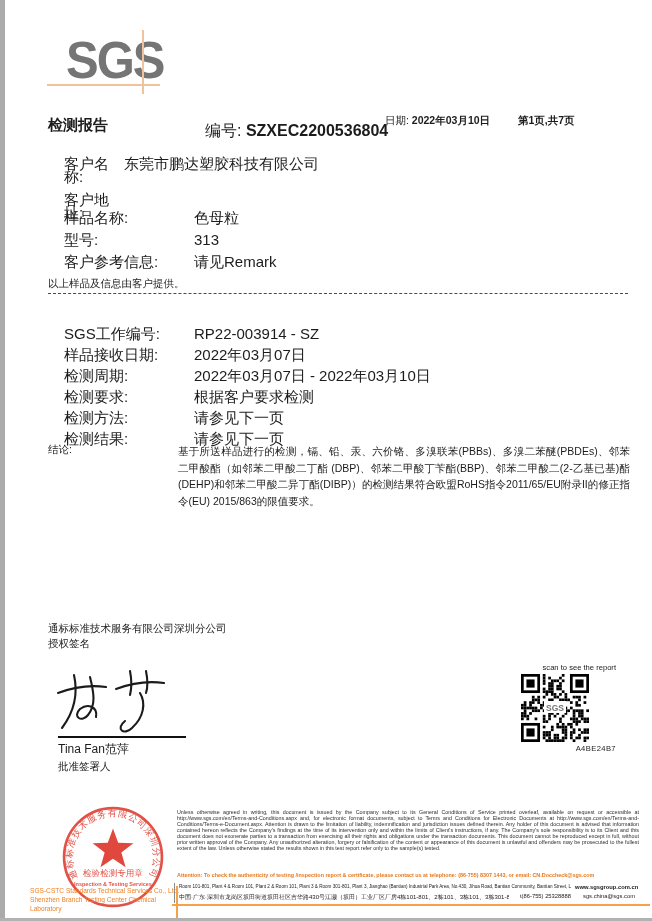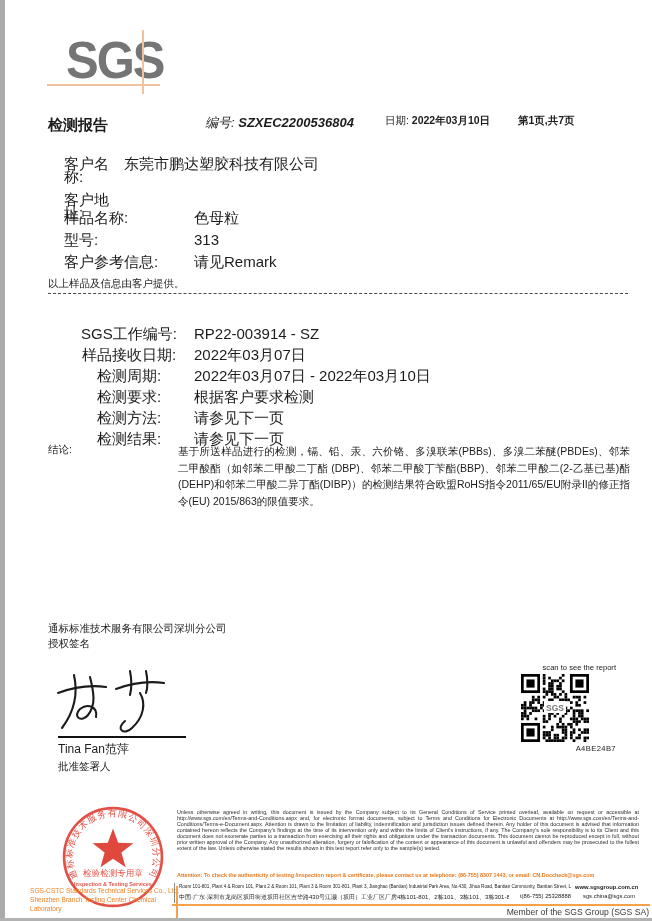--- a/index.html
+++ b/index.html
@@ -11,38 +11,38 @@
 
   
   .logo-text{position:absolute;left:66px;top:30px;font-size:49px;font-weight:700;
              color:#757575;letter-spacing:-2px;transform:scaleY(1.06);transform-origin:top left;}
   .logo-underline{position:absolute;left:47px;top:84px;width:113px;height:2px;background:#efc49c;}
   .logo-vline{position:absolute;left:142px;top:30px;width:2px;height:64px;background:#efc49c;}
 
   
   .title-row{position:absolute;left:0;top:111px;width:652px;height:20px;}
   .doc-title{position:absolute;left:48px;top:5px;font-size:15px;font-weight:700;margin:0;}
-  .tr-no{position:absolute;left:205px;top:3px;font-size:13px;font-style:italic;}
+  .tr-no{position:absolute;left:205px;top:10px;font-size:16px;}
   .tr-date{position:absolute;left:385px;top:3px;font-size:10.5px;}
   .tr-pages{position:absolute;left:518px;top:3px;font-size:10.5px;font-weight:600;}
   .b{font-weight:700;}
 
   .row{display:flex;font-size:15px;line-height:13px;margin-left:16px;}
   .lbl{flex:0 0 auto;}
   .client-block{position:absolute;left:48px;top:157px;width:560px;}
   .client-block .row{margin-bottom:10px;}
   .client-block .lbl{width:60px;}
   .sample-block{position:absolute;left:48px;top:211px;width:560px;}
   .sample-block .row{margin-bottom:9px;align-items:center;}
   .sample-block .lbl{width:130px;}
   .note{font-size:10.5px;margin-top:1px;}
   .divider{position:absolute;left:48px;top:293px;width:580px;border-top:1.4px dashed #4a4a4a;}
 
   .job-block{position:absolute;left:48px;top:327px;width:580px;}
-  .job-block .row{margin-bottom:8px;text-align:center;}
+  .job-block .row{margin-bottom:8px;}
   .job-block .lbl{width:130px;}
   .conclusion-row{position:absolute;left:48px;top:443px;display:flex;font-size:10.5px;}
   .conclusion-row .lbl{width:130px;}
   .conclusion-text{width:452px;line-height:16.5px;text-align:justify;}
 
   
   .sign-company{position:absolute;left:48px;top:622px;font-size:10.5px;}
   .sign-auth{position:absolute;left:48px;top:637px;font-size:10.5px;}
   .sig-svg{position:absolute;left:52px;top:660px;}
   .sig-line{position:absolute;left:58px;top:736px;width:128px;height:1.6px;background:#111;}
@@ -415,16 +415,15 @@
   <div class="disclaimer">Unless otherwise agreed in writing, this document is issued by the Company subject to its General Conditions of Service printed overleaf, available on request or accessible at http://www.sgs.com/en/Terms-and-Conditions.aspx and, for electronic format documents, subject to Terms and Conditions for Electronic Documents at http://www.sgs.com/en/Terms-and-Conditions/Terms-e-Document.aspx. Attention is drawn to the limitation of liability, indemnification and jurisdiction issues defined therein. Any holder of this document is advised that information contained hereon reflects the Company's findings at the time of its intervention only and within the limits of Client's instructions, if any. The Company's sole responsibility is to its Client and this document does not exonerate parties to a transaction from exercising all their rights and obligations under the transaction documents. This document cannot be reproduced except in full, without prior written approval of the Company. Any unauthorized alteration, forgery or falsification of the content or appearance of this document is unlawful and offenders may be prosecuted to the fullest extent of the law. Unless otherwise stated the results shown in this test report refer only to the sample(s) tested.</div>
   <div class="attention">Attention: To check the authenticity of testing /inspection report &amp; certificate, please contact us at telephone: (86-755) 8307 1443, or email: CN.Doccheck@sgs.com</div>
   <div class="addr-divider"></div>
   <div class="addr-en">Room 101-801, Plant 4 &amp; Room 101, Plant 2 &amp; Room 101, Plant 3 &amp; Room 301-801, Plant 3, Jianghao (Bantian) Industrial Park Area, No.430, Jihua Road, Bantian Community, Bantian Street, Longgang District, Shenzhen, Guangdong, China 518129</div>
   <div class="addr-web">www.sgsgroup.com.cn</div>
   <div class="addr-cn">中国·广东·深圳市龙岗区坂田街道坂田社区吉华路430号江灏（坂田）工业厂区厂房4栋101-801、2栋101、3栋101、3栋301-801  邮编: 518129</div>
   <div class="addr-phone">t(86-755) 25328888</div>
   <div class="addr-email">sgs.china@sgs.com</div>
   <div class="orange-hline"></div>
   <div class="orange-vline"></div>
-  <div class="member">Member of the SGS Group (SGS SA)</div>
 
   <div class="bottom-edge"></div>
 </div>
 
 </body></html>

